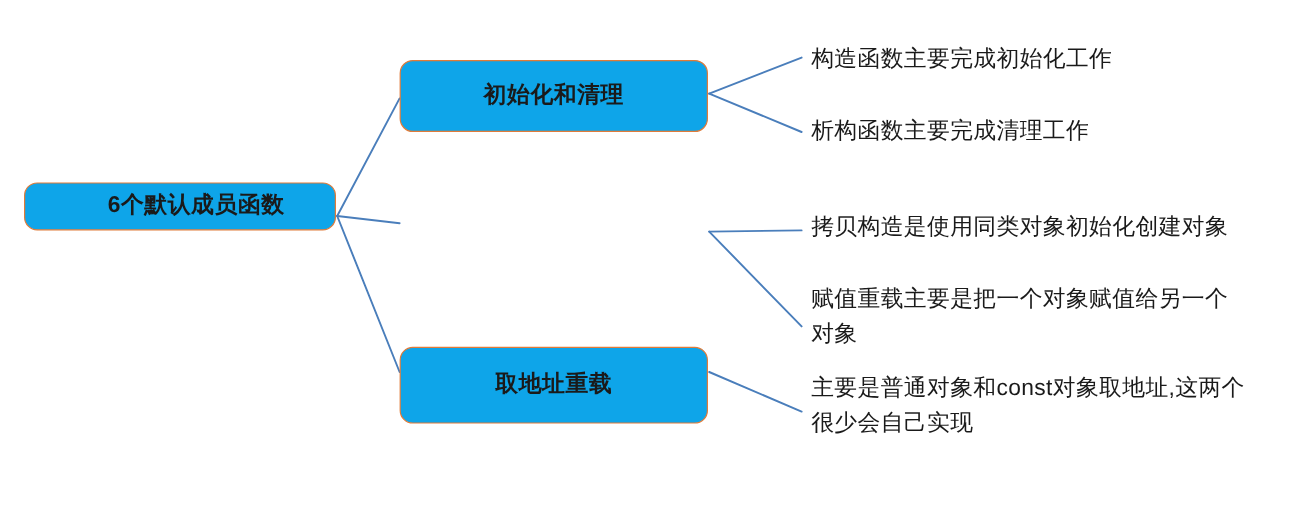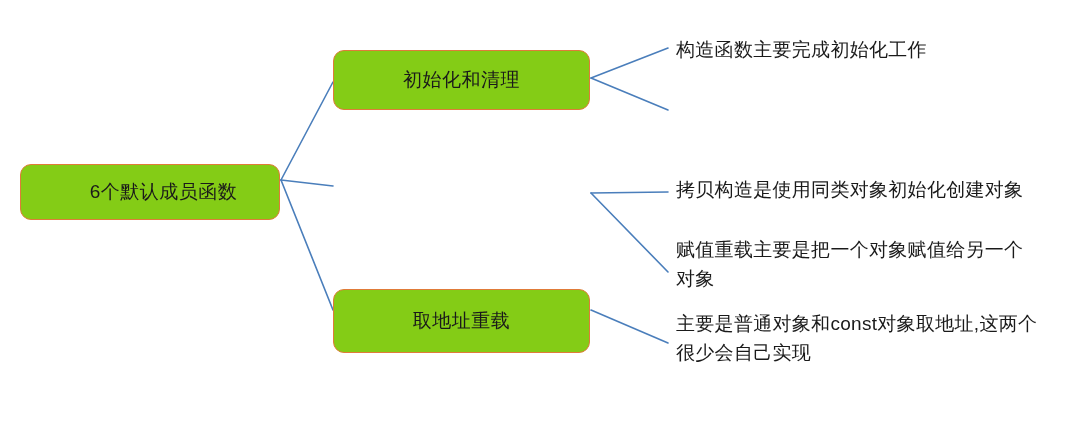--- a/index.html
+++ b/index.html
@@ -23,35 +23,36 @@
     top: 0;
     width: 1083px;
     height: 424px;
     pointer-events: none;
   }
   .node-box {
     position: absolute;
     box-sizing: border-box;
     border: 1.6px solid #e07b39;
     border-radius: 11px;
-    background: #84cc16;
+    background: #0ea5e9;
     display: flex;
     align-items: center;
     justify-content: center;
     text-align: right;
     color: #1a1a1a;
     font-size: 19px;
     letter-spacing: 0.5px;
     line-height: 1.25;
+    font-weight: bold;
   }
   .node-root {
     left: 20px;
-    top: 164px;
+    top: 152px;
     width: 260px;
-    height: 56px;
+    height: 40px;
     padding-left: 27px;
   }
   .node-branch-0 {
     left: 333px;
     top: 50px;
     width: 257px;
     height: 60px;
   }
   .node-branch-1 {
     left: 333px;
@@ -108,20 +109,21 @@
     <span>初始化和清理</span>
   </div>
 
 
   <div class="node-box node-branch-2">
     <span>取地址重载</span>
   </div>
 
   <div class="leaf-label leaf-0">构造函数主要完成初始化工作</div>
 
+  <div class="leaf-label leaf-1">析构函数主要完成清理工作</div>
 
   <div class="leaf-label leaf-2">拷贝构造是使用同类对象初始化创建对象</div>
 
   <div class="leaf-label leaf-4">主要是普通对象和const对象取地址,这两个
 很少会自己实现</div>
 
   <div class="leaf-label leaf-3">赋值重载主要是把一个对象赋值给另一个
 对象</div>
 
 </div>

